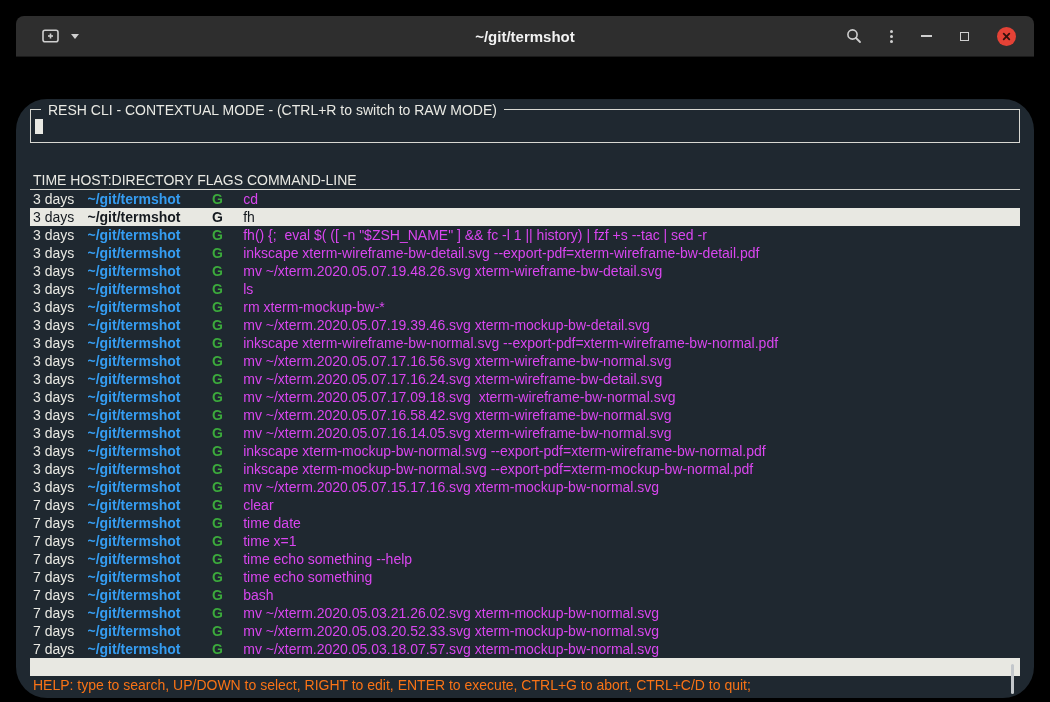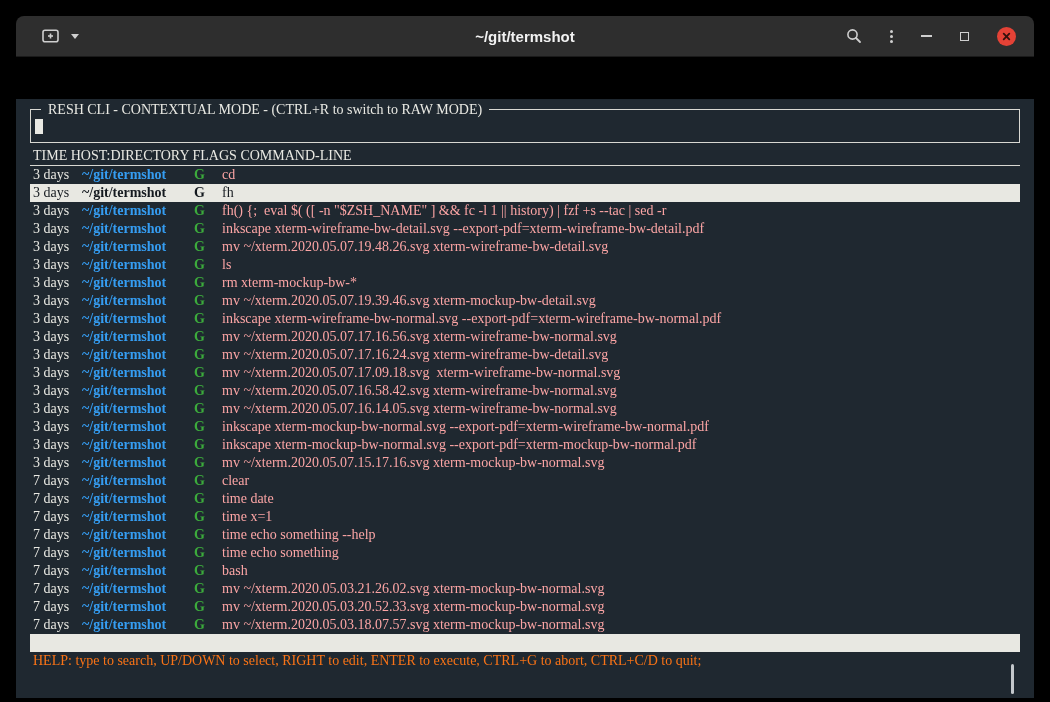--- a/index.html
+++ b/index.html
@@ -44,64 +44,65 @@
   .restore-icon { width:9px; height:9px; border:1.5px solid #cfcfcf; display:inline-block; }
   .close-btn {
     width:19px; height:19px; border-radius:50%;
     background:#e44236; display:flex; align-items:center; justify-content:center;
   }
   
   .terminal {
     flex:1 1 auto;
     background:#1f2830;
     color:#e9e9e3;
-    font-family:Liberation Serif, serif;
+    font-family:Liberation Sans, sans-serif;
     font-size:14px; line-height:18px;
     padding:10px 14px 8px 14px;
     position:relative;
     overflow:hidden;
+    border-radius:31px;
   }
   .mode-box {
     position:relative;
     height:34px;
     border:1px solid #d8d8d2;
   }
   .mode-label {
     position:absolute; top:-9px; left:10px;
     background:#1f2830;
     padding:0 7px;
     white-space:pre;
     color:#e9e9e3;
   }
   .cursor-block {
     position:absolute; left:4px; top:9px;
     width:8px; height:15px;
     background:#e9e9e3;
   }
   .table-header {
-    margin-top:4px;
+    margin-top:28px;
     height:19px; line-height:18px;
     white-space:pre;
     border-bottom:1px solid #d8d8d2;
     padding-left:3px;
     color:#e9e9e3;
   }
   .hlist { }
   .hrow {
     height:18px; line-height:18px;
     white-space:pre;
     overflow:hidden;
     padding-left:3px;
   }
   .hrow.selected { background:#e8e8e2; }
   .hrow.selected span { color:#14191f; }
   .c-time  { display:inline-block; width:7ch;  color:#e9e9e3; }
   .c-dir   { display:inline-block; width:16ch; color:#359df2; font-weight:bold; }
   .c-flags { display:inline-block; width:4ch;  color:#3cab3c; font-weight:bold; }
-  .c-cmd   { color:#fca5a5; }
+  .c-cmd   { color:#d946ef; }
   .status-bar {
     height:18px; line-height:18px;
     background:#e8e8e2; color:#14191f;
     font-weight:bold;
     white-space:pre;
     padding-left:10px;
     overflow:hidden;
   }
   .help-line {
     height:18px; line-height:18px;

